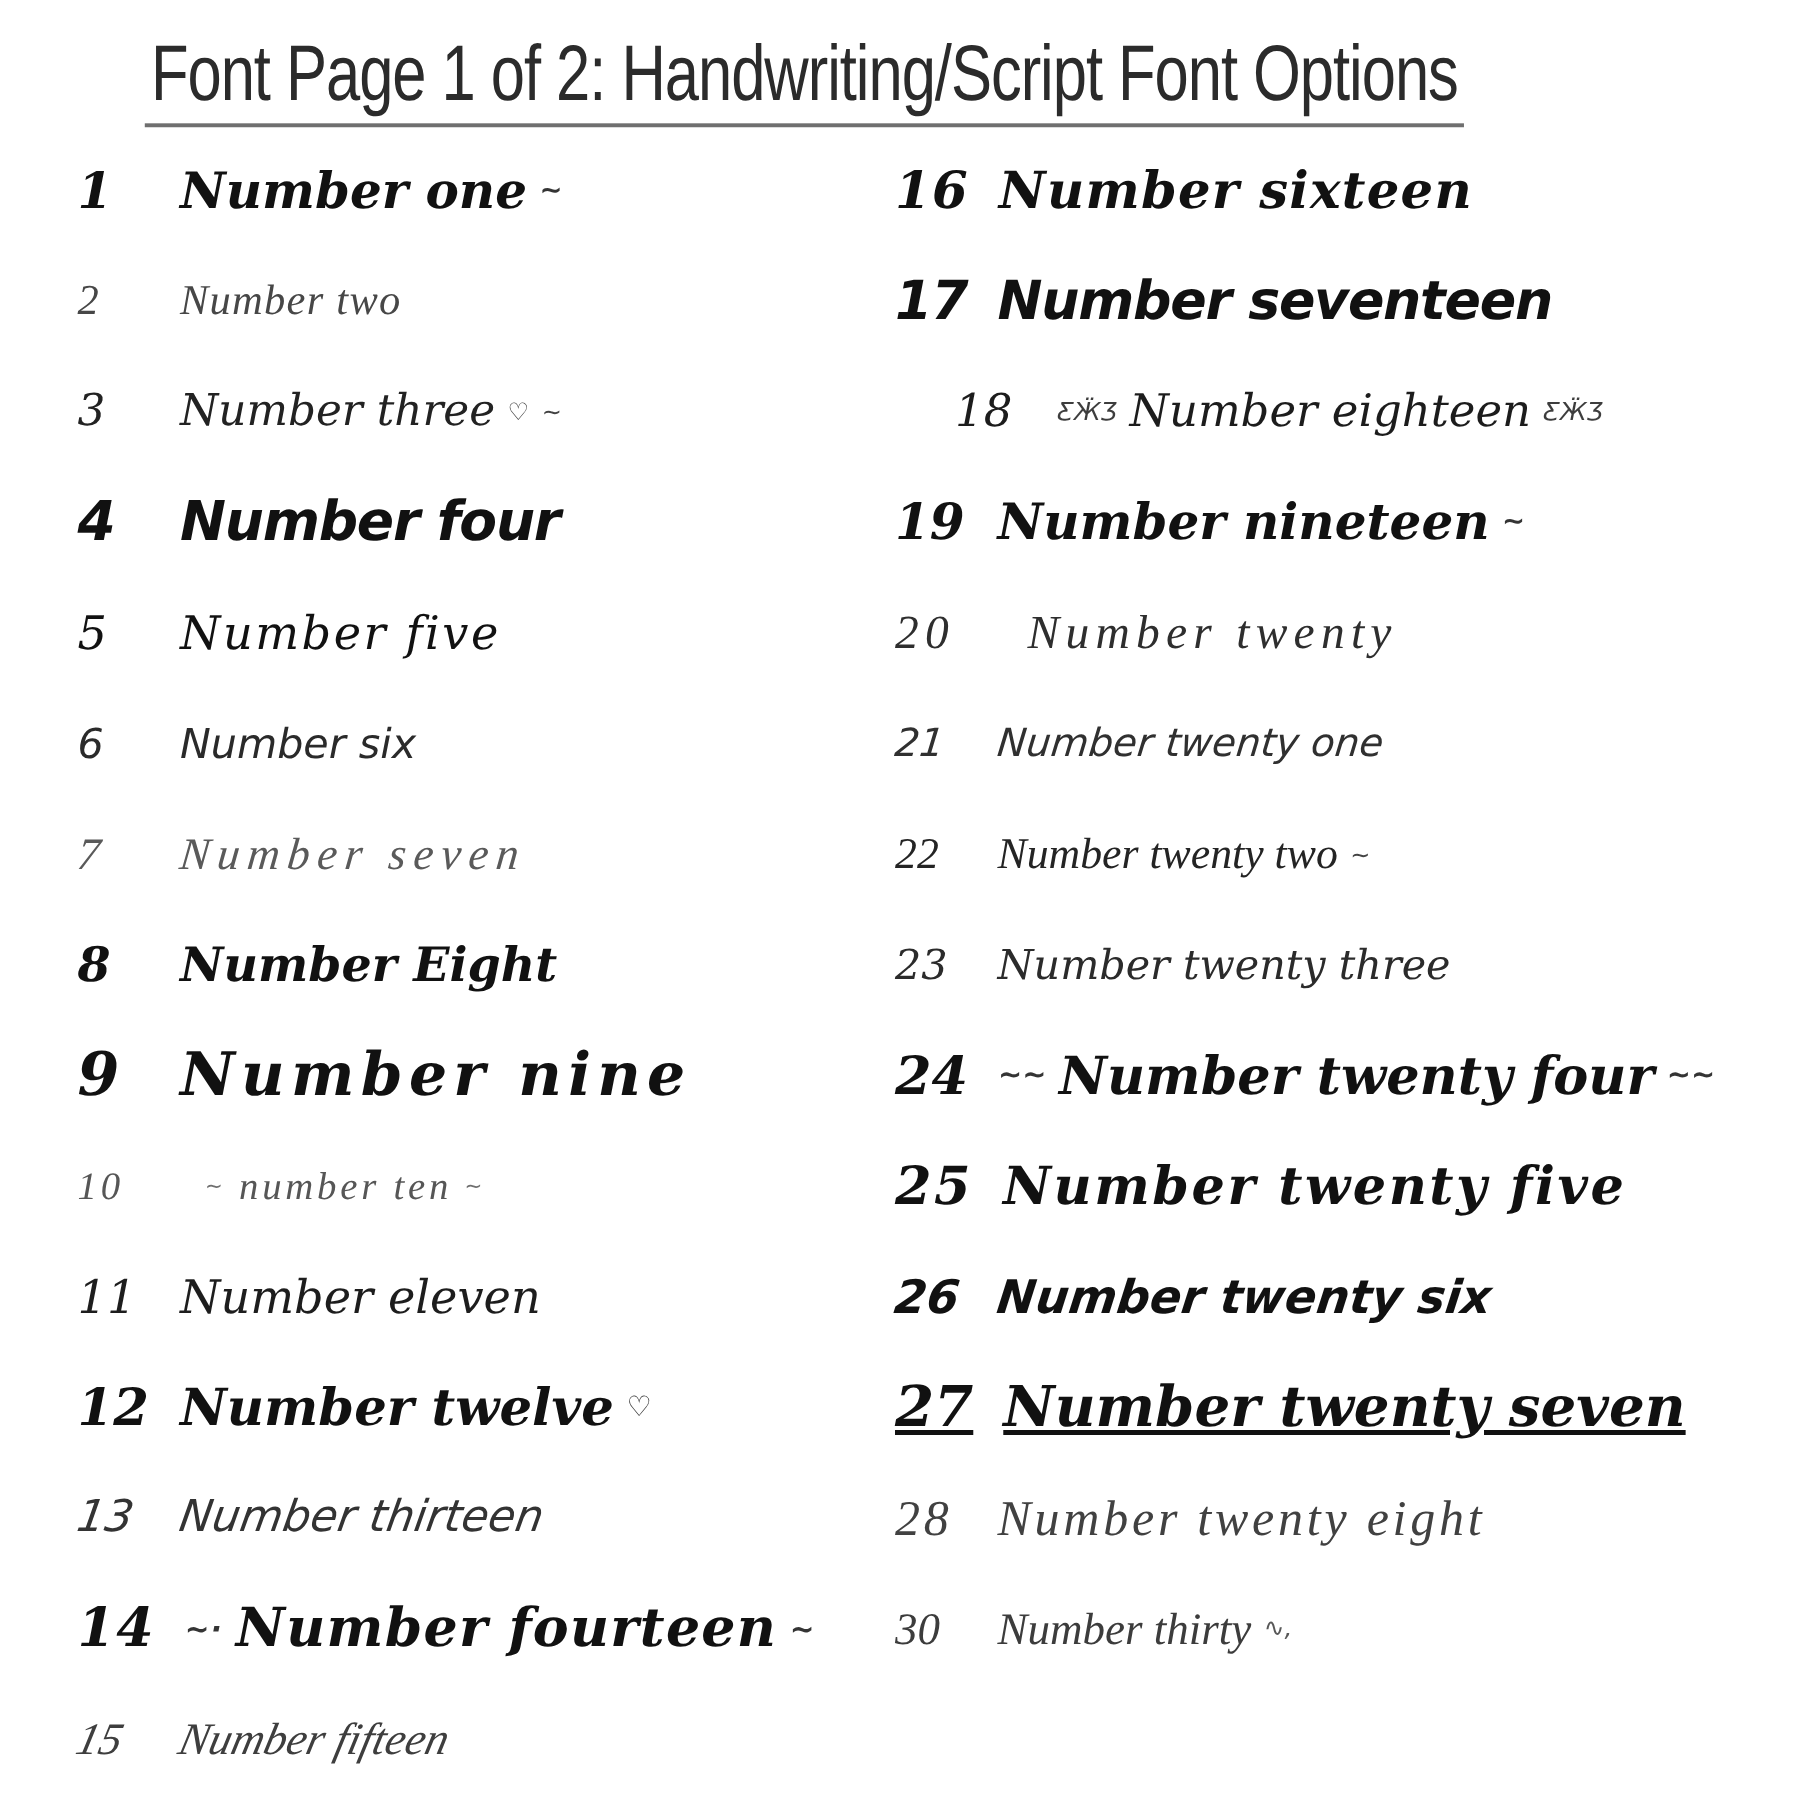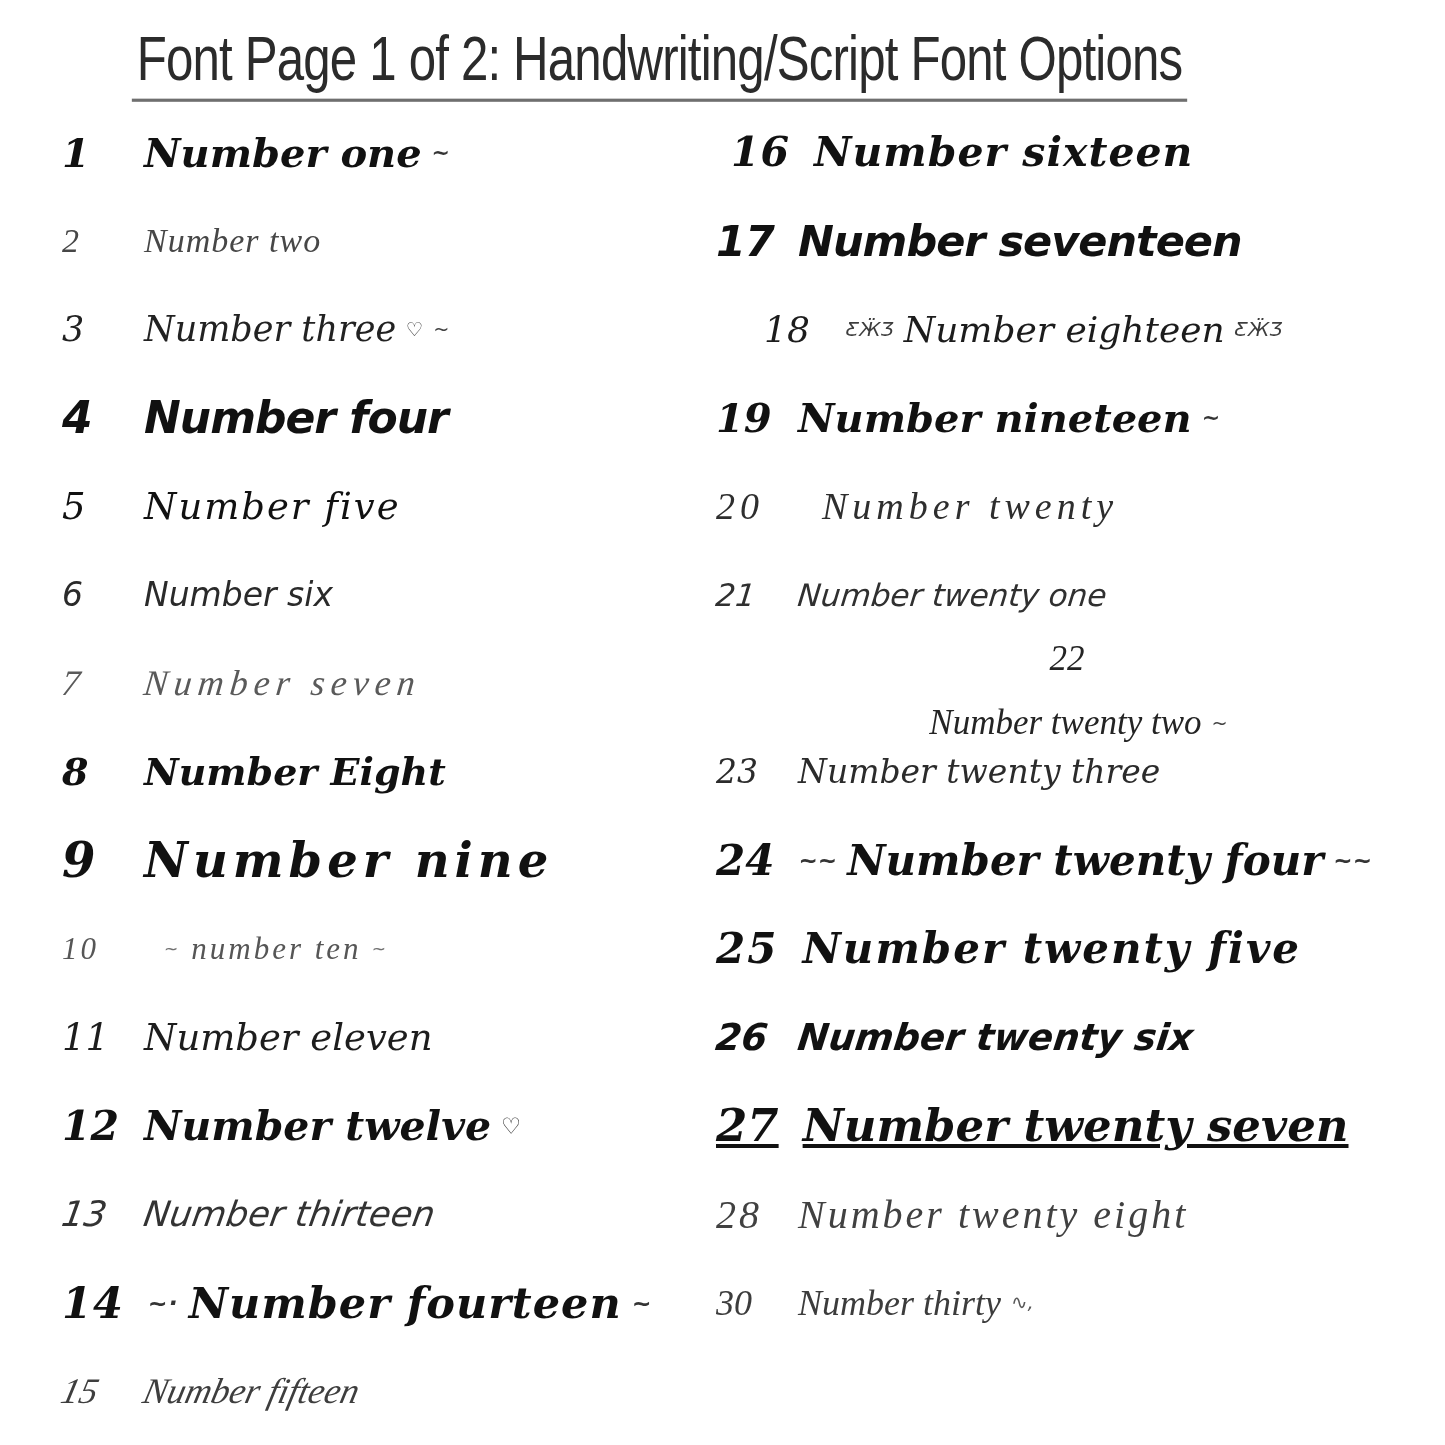--- a/index.html
+++ b/index.html
@@ -5,21 +5,21 @@
   html,body{margin:0;padding:0;background:#ffffff;}
   .canvas{
     position:relative;
     width:1445px;height:1445px;
     background:#ffffff;
     overflow:hidden;
     font-family:"DejaVu Serif", serif;
     color:#111;
   }
   .title-wrap{
-    position:absolute;top:22px;left:16px;width:1162px;
+    position:absolute;top:22px;left:0;width:1162px;
   }
   .page-title{
     display:inline-block;
     font-family:"Liberation Sans", sans-serif;
     font-weight:400;
     font-size:60px;
     letter-spacing:-1px;
     color:#2b2b2b;
     transform:scaleX(0.82) scaleY(1.05);
     transform-origin:center top;
@@ -50,27 +50,27 @@
   .s6 {font:italic 400 33px "DejaVu Sans",sans-serif;color:#2a2a2a;}
   .s7 {font:italic 400 36px "Liberation Serif",serif;color:#5a5a5a;letter-spacing:6px;transform:skewX(-6deg);}
   .s8 {font:italic 700 38px "DejaVu Serif",serif;}
   .s9 {font:italic 700 48px "DejaVu Serif",serif;letter-spacing:5px;}
   .s10{font:italic 400 31px "Liberation Serif",serif;color:#565656;letter-spacing:3px;gap:44px;}
   .s11{font:italic 400 37px "DejaVu Serif",serif;color:#1d1d1d;}
   .s12{font:italic 700 41px "DejaVu Serif",serif;}
   .s13{font:italic 400 35px "DejaVu Sans",sans-serif;color:#333;transform:skewX(-9deg);}
   .s14{font:italic 700 43px "DejaVu Serif",serif;letter-spacing:1px;}
   .s15{font:italic 400 36px "Liberation Serif",serif;color:#3e3e3e;transform:skewX(-13deg);}
-  .s16{font:italic 700 41px "DejaVu Serif",serif;letter-spacing:1px;margin-left:15px;}
+  .s16{font:italic 700 41px "DejaVu Serif",serif;letter-spacing:1px;}
   .s17{font:italic 800 43px "DejaVu Sans",sans-serif;letter-spacing:-1px;}
   .s18{font:italic 400 36px "DejaVu Serif",serif;color:#1c1c1c;margin-left:48px;}
   .s19{font:italic 700 40px "DejaVu Serif",serif;}
   .s20{font:italic 400 38px "Liberation Serif",serif;color:#2e2e2e;letter-spacing:5px;gap:48px;}
   .s21{font:italic 400 31px "DejaVu Sans",sans-serif;color:#303030;transform:skewX(-6deg);}
-  .s22{font:italic 400 35px "Liberation Serif",serif;color:#242424;flex-direction:column;}
+  .s22{font:italic 400 35px "Liberation Serif",serif;color:#242424;}
   .s23{font:italic 400 33px "DejaVu Serif",serif;color:#2b2b2b;}
   .s24{font:italic 700 42px "DejaVu Serif",serif;}
   .s25{font:italic 700 42px "DejaVu Serif",serif;letter-spacing:2px;}
   .s26{font:italic 800 37px "DejaVu Sans",sans-serif;transform:skewX(-7deg);}
   .s27{font:italic 700 45px "DejaVu Serif",serif;text-decoration:underline;}
   .s28{font:italic 400 40px "Liberation Serif",serif;color:#414141;letter-spacing:3px;}
   .s29{font:italic 400 33px "Liberation Serif",serif;color:#525252;letter-spacing:5px;}
   .s30{font:italic 400 36px "Liberation Serif",serif;color:#3c3c3c;}
 </style>
 </head>

